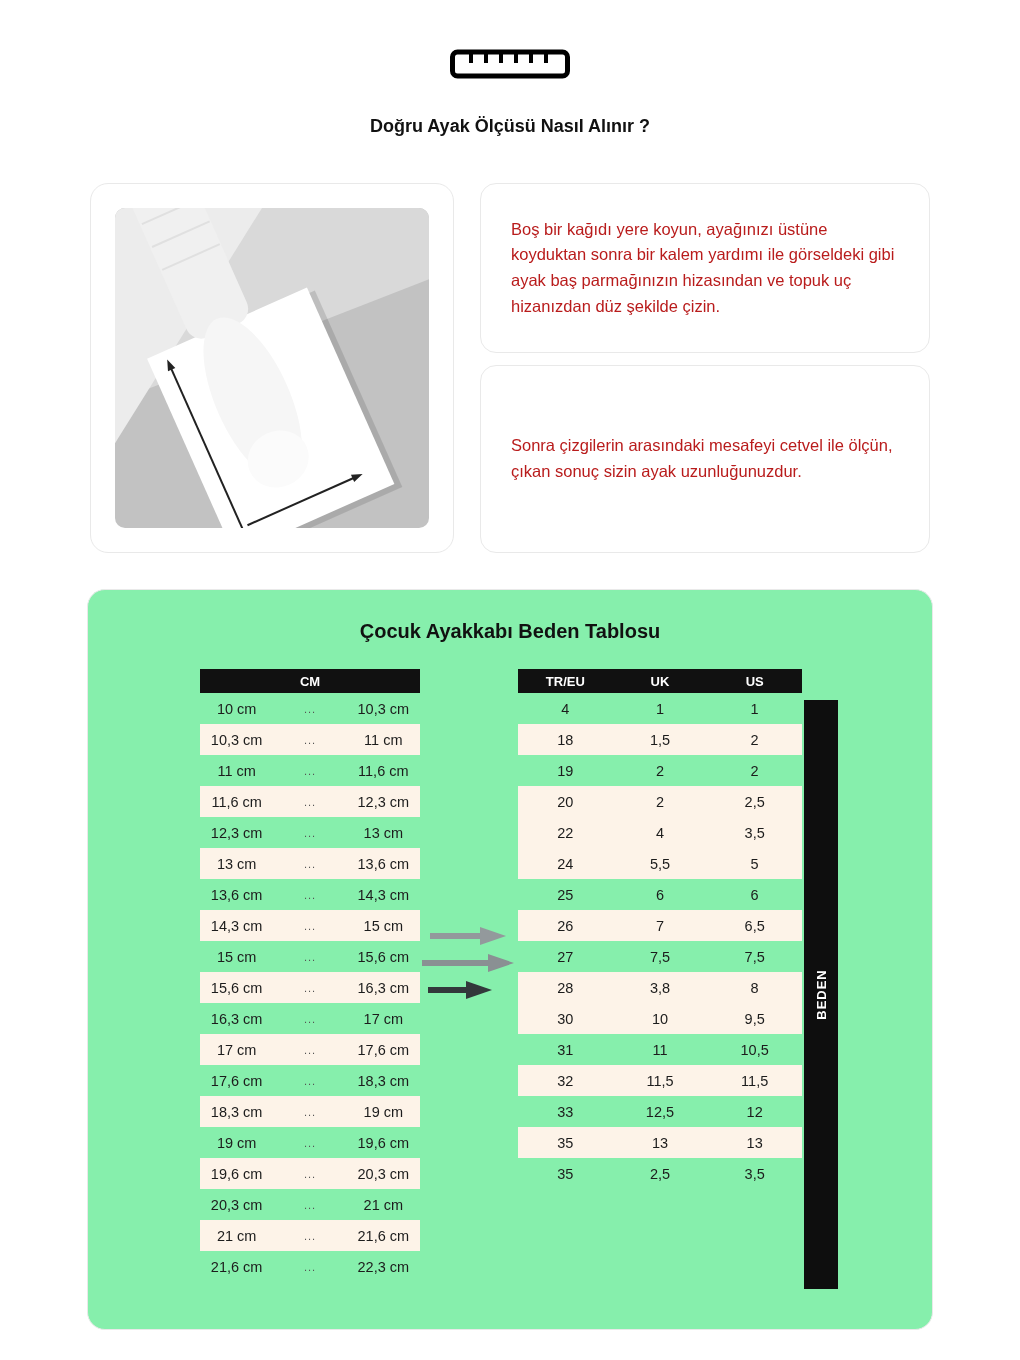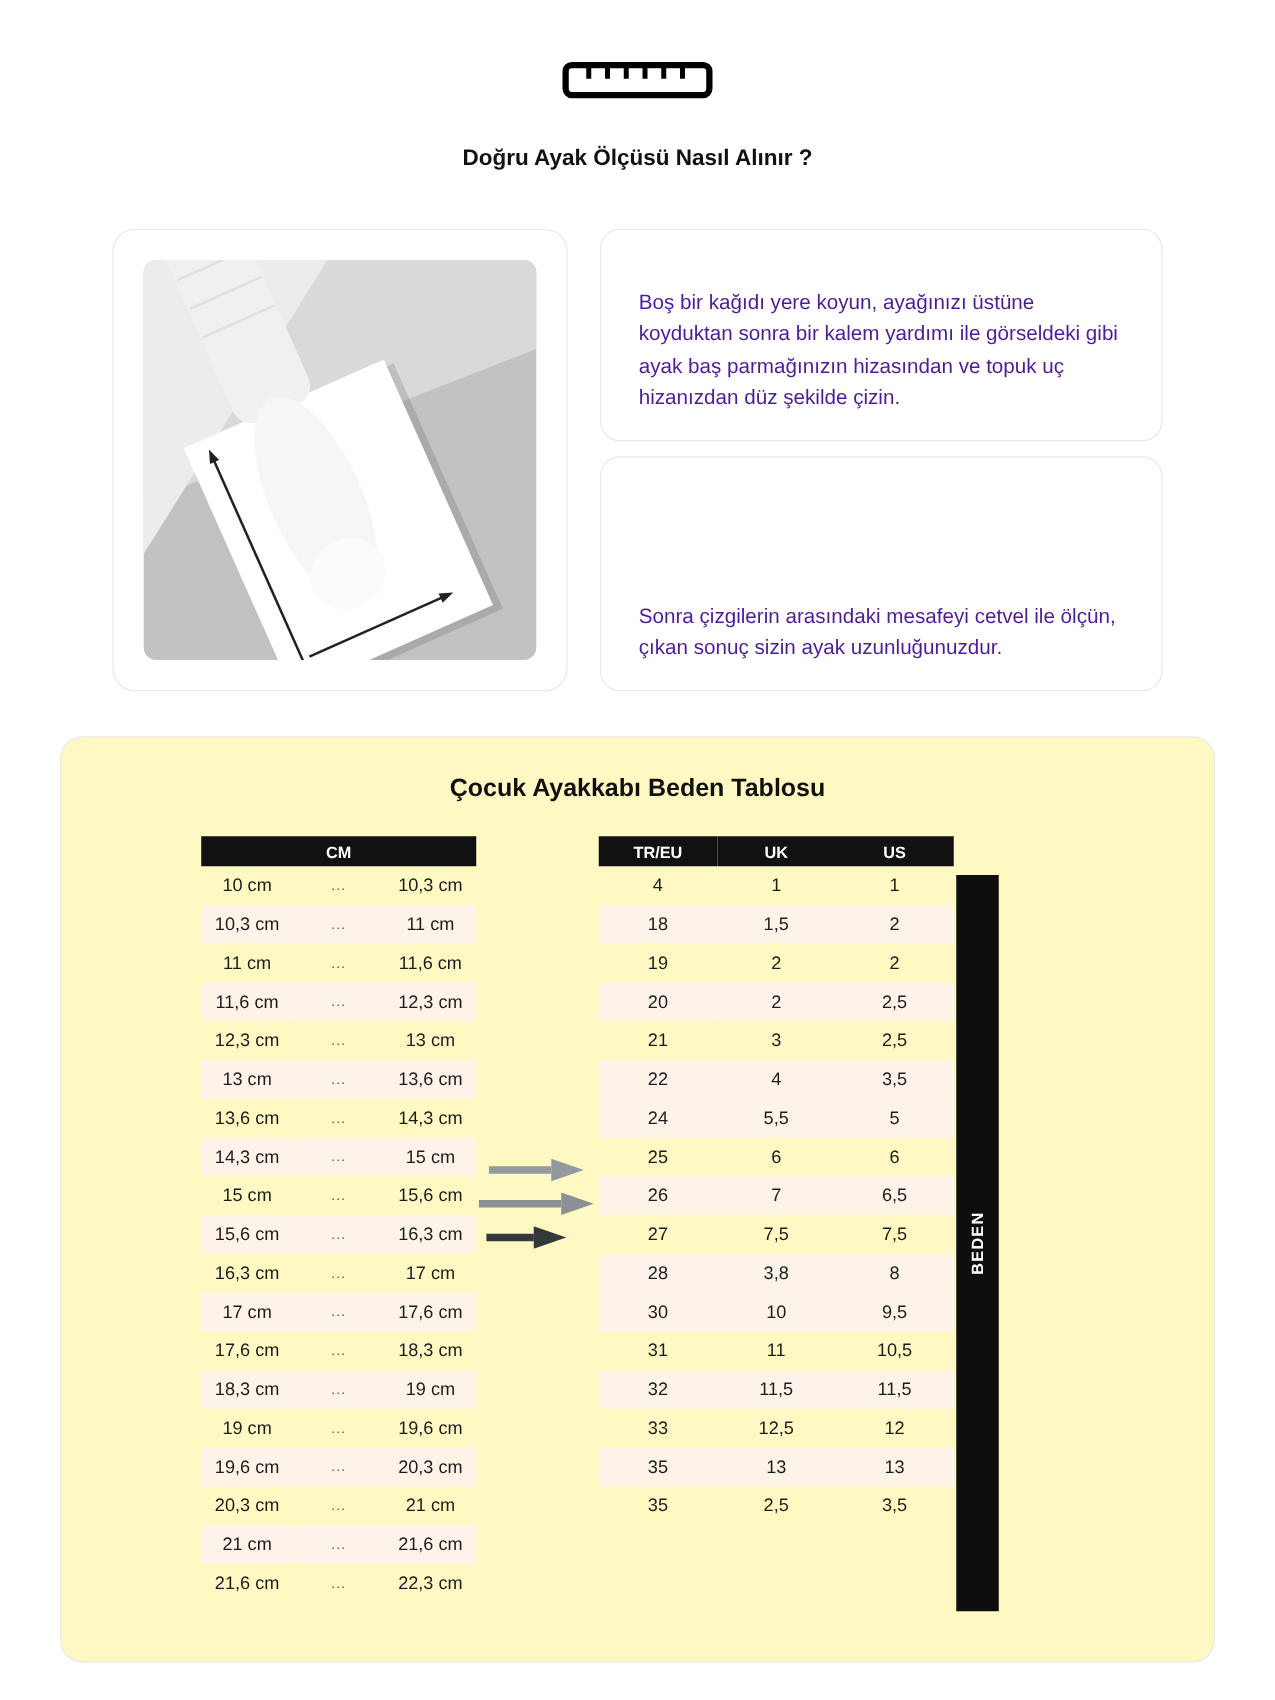--- a/index.html
+++ b/index.html
@@ -9,26 +9,26 @@
   
   .ruler-wrap{display:flex;justify-content:center;padding-top:48px;}
   .page-title{text-align:center;font-size:18px;font-weight:bold;color:#111;margin:36px 0 0;}
 
   
   .top-section{display:flex;gap:26px;margin:46px 90px 0;}
   .photo-card{width:364px;box-sizing:border-box;border:1px solid #e9e9e9;border-radius:18px;padding:24px;background:#fff;}
   .photo{width:100%;height:320px;border-radius:10px;overflow:hidden;display:block;}
   .right-col{flex:1;display:flex;flex-direction:column;gap:12px;}
   .info-box{box-sizing:border-box;border:1px solid #e9e9e9;border-radius:16px;padding:20px 30px;
-            font-size:16.5px;line-height:1.55;color:#4c1d95;display:flex;align-items:flex-end;}
+            font-size:16.5px;line-height:1.55;color:#b91c1c;display:flex;align-items:center;}
   .info-box.first{min-height:170px;}
   .info-box.second{min-height:188px;}
 
   
-  .size-card{margin:36px 48px 20px;border:1px solid #e9e9e9;border-radius:18px;padding:30px 0 40px;background:#fef9c3;}
+  .size-card{margin:36px 87px 20px;border:1px solid #e9e9e9;border-radius:18px;padding:30px 0 40px;background:#86efac;}
   .size-title{text-align:center;font-size:20px;font-weight:bold;color:#111;margin:0;}
   .tables-row{display:flex;align-items:flex-start;margin-top:26px;padding-left:112px;}
 
   table{border-collapse:collapse;table-layout:fixed;}
   th{background:var(--header-bg,#111);color:#fff;font-size:13px;font-weight:bold;height:24px;padding:0;}
   td{text-align:center;height:31px;padding:0;font-size:14.5px;color:#1c1c1c;}
   tr.alt td{background:var(--row-alt,#fdf3e8);}
 
   .cm-table{width:220px;}
   .cm-table td:nth-child(1){width:42%;}
@@ -252,25 +252,20 @@
             <tr>
               <td>19</td>
               <td>2</td>
               <td>2</td>
             </tr>
             <tr class="alt">
               <td>20</td>
               <td>2</td>
               <td>2,5</td>
             </tr>
-            <tr>
-              <td>21</td>
-              <td>3</td>
-              <td>2,5</td>
-            </tr>
             <tr class="alt">
               <td>22</td>
               <td>4</td>
               <td>3,5</td>
             </tr>
             <tr class="alt">
               <td>24</td>
               <td>5,5</td>
               <td>5</td>
             </tr>

